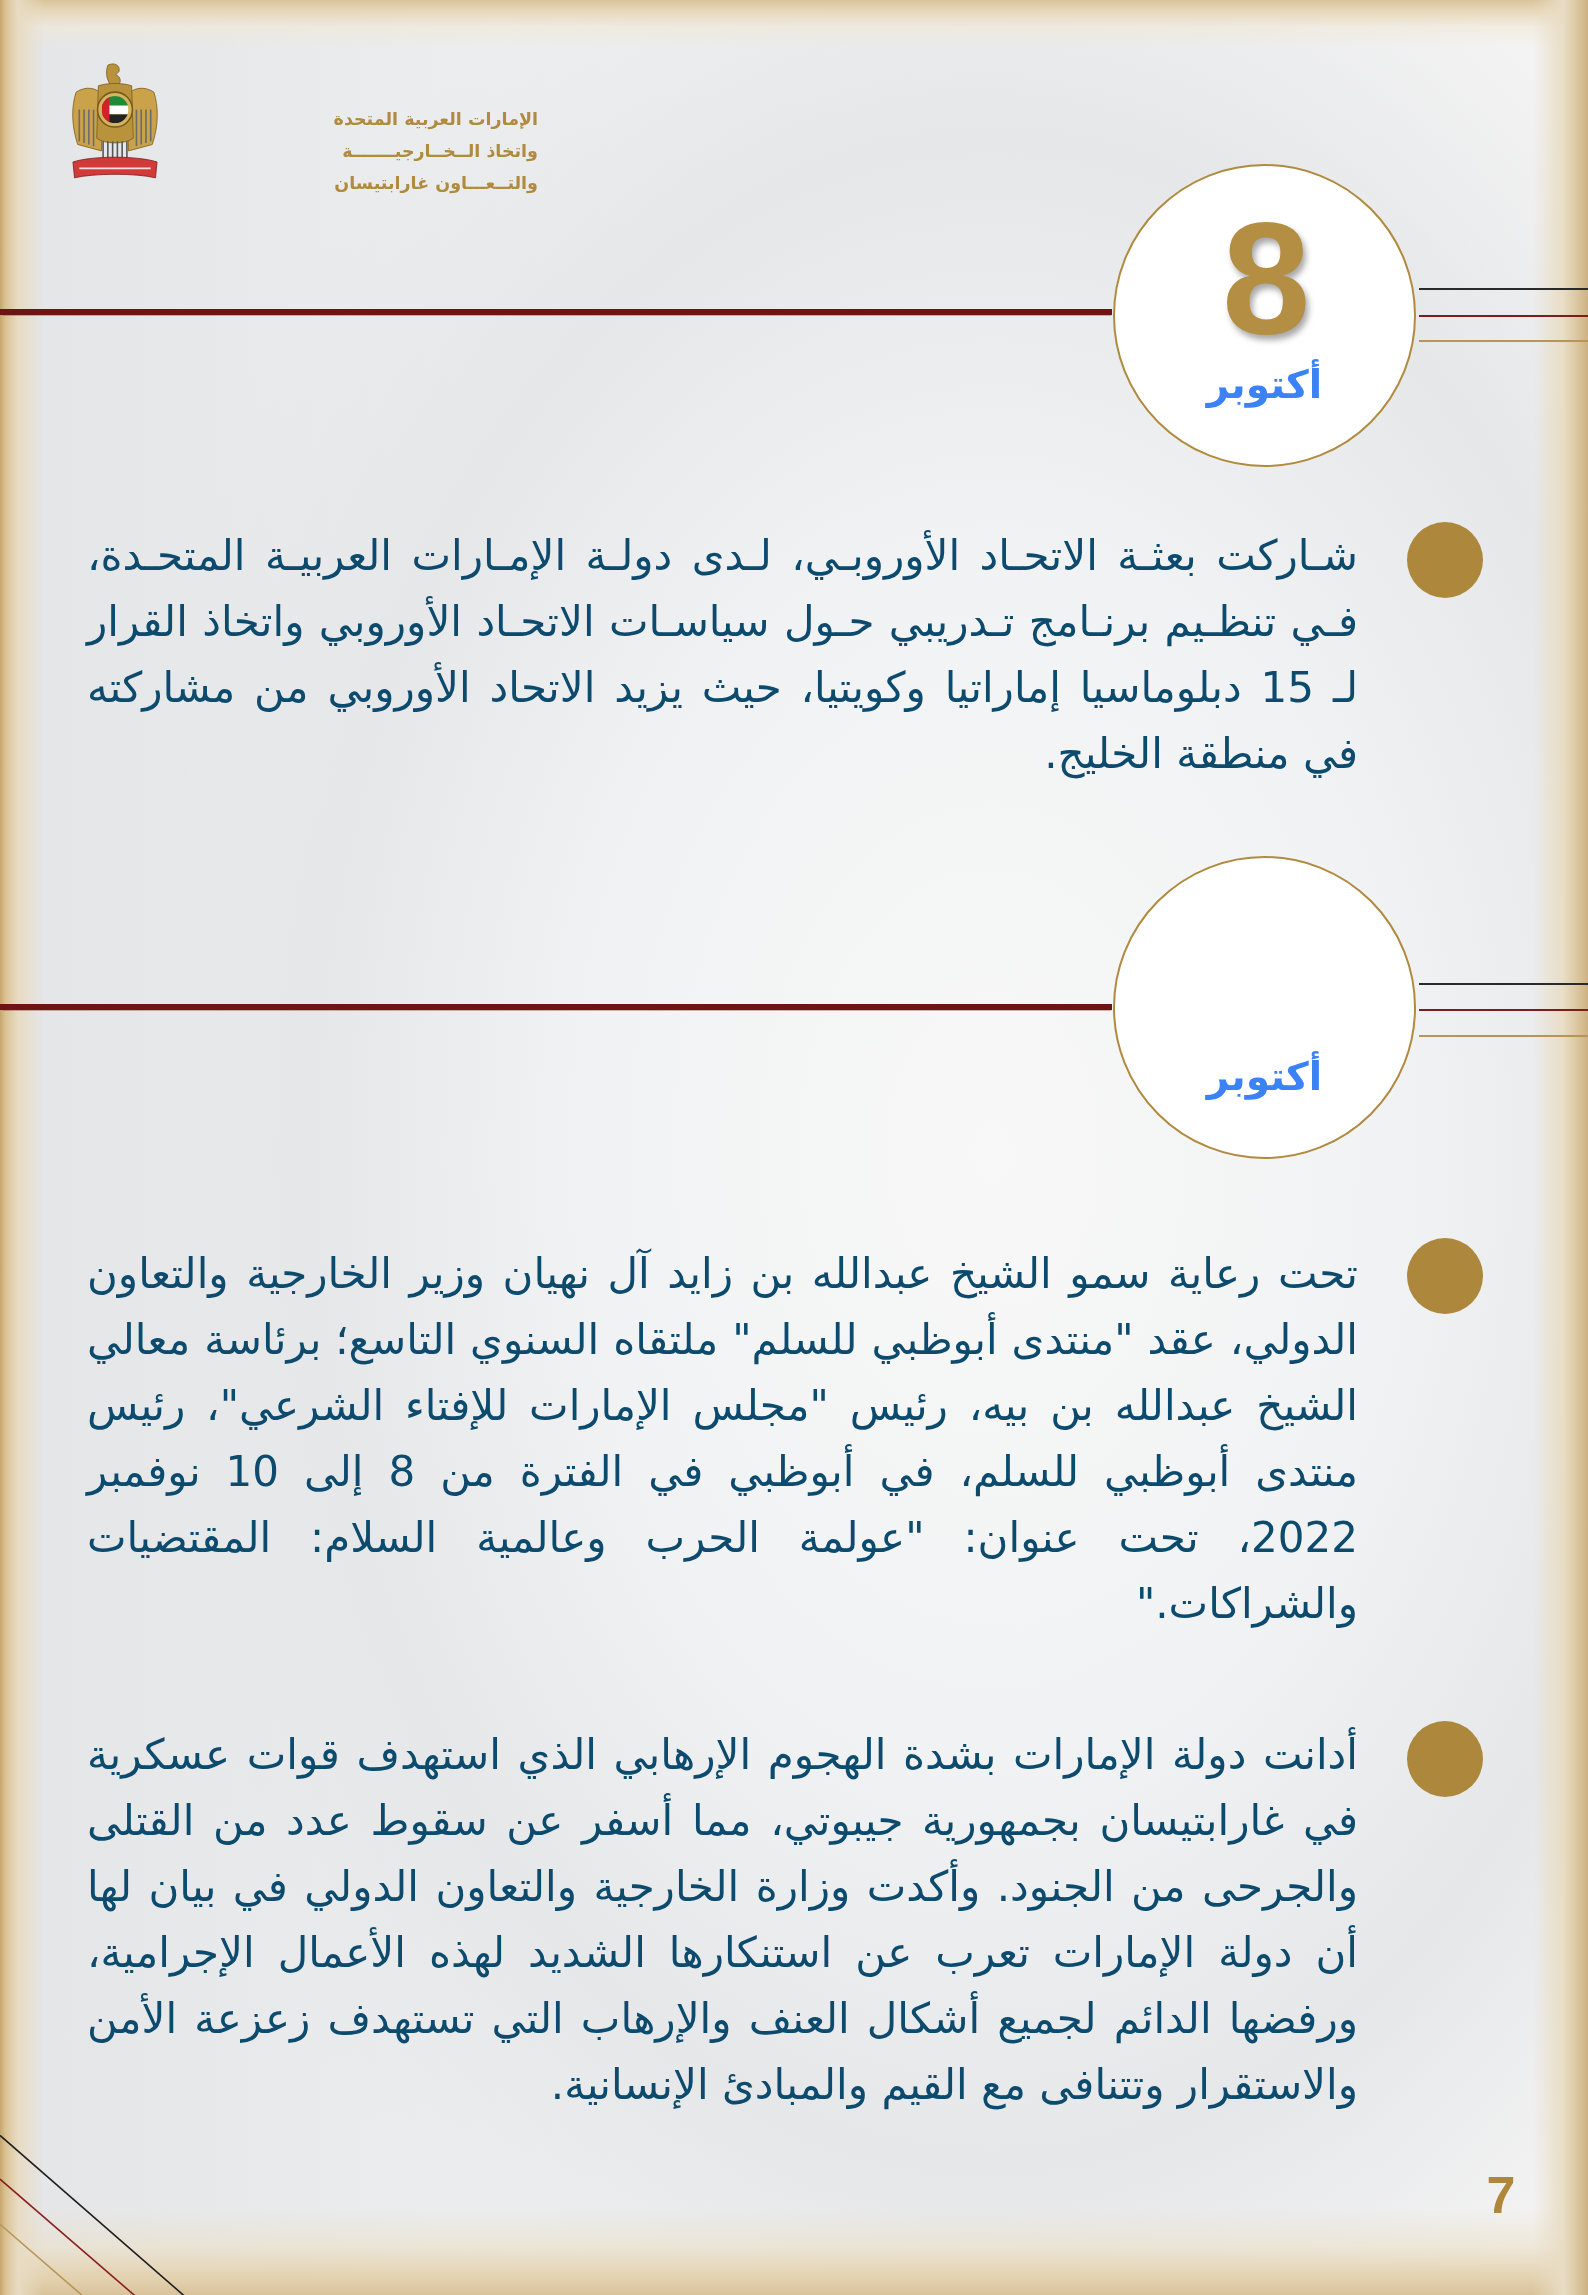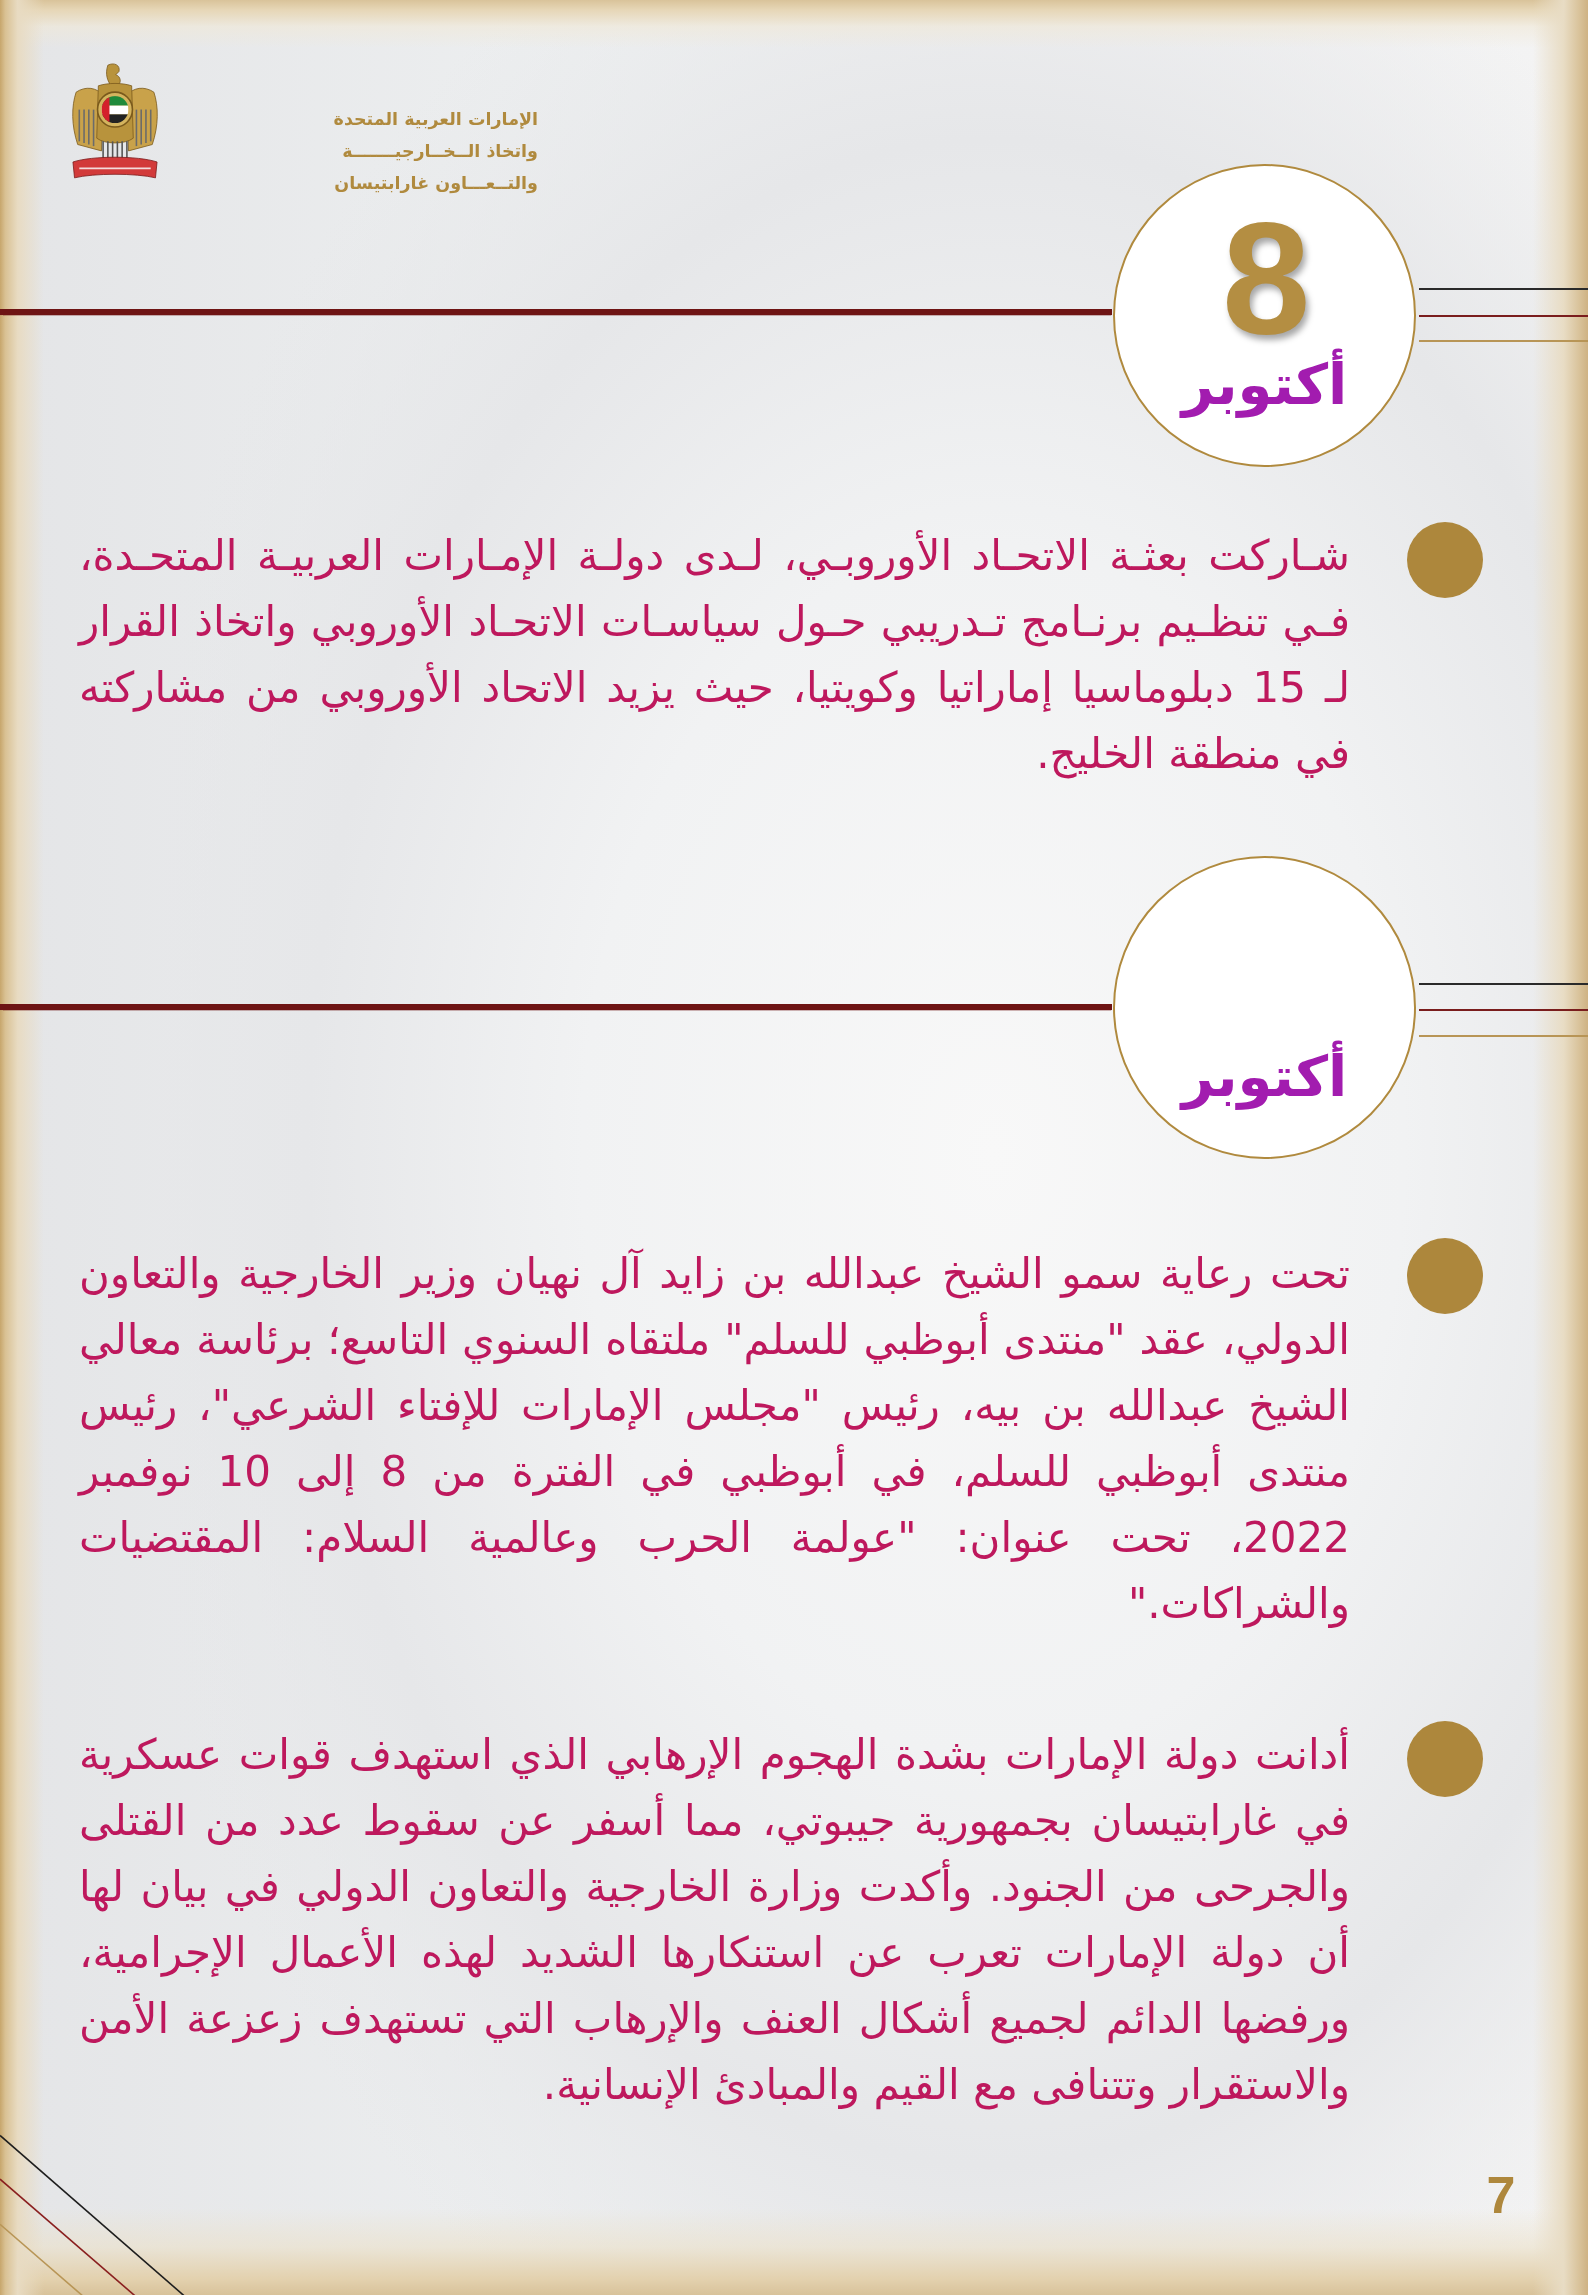--- a/index.html
+++ b/index.html
@@ -84,40 +84,40 @@
       color: #b48e42;
       text-shadow: 3.2px 4.8px 6.4px rgba(0,0,0,0.35);
       letter-spacing: -3.2px;
     }
     .date-month {
       position: absolute; left: 0; right: 0;
       top: 187px;
       direction: rtl;
       font-family: "DejaVu Sans", sans-serif;
       font-weight: bold;
-      font-size: 56px;
+      font-size: 39px;
       line-height: 64px;
-      color: #a21caf;
+      color: #3b82f6;
     }
 
     
     .bullet {
       position: absolute;
       width: 76px; height: 76px;
       border-radius: 50%;
       background: #ad873c;
     }
     .para {
       position: absolute;
-      left: 79px;
+      left: 87px;
       width: 1271px;
       direction: rtl;
       text-align: justify;
       text-align-last: right;
-      color: #be185d;
+      color: #0c4a6e;
       font-family: "DejaVu Sans", sans-serif;
       font-size: 42px;
       line-height: 66px;
     }
 
     .page-number {
       position: absolute;
       left: 1479px; top: 2167px;
       width: 44px; text-align: center;
       font-family: "Liberation Sans", sans-serif;

